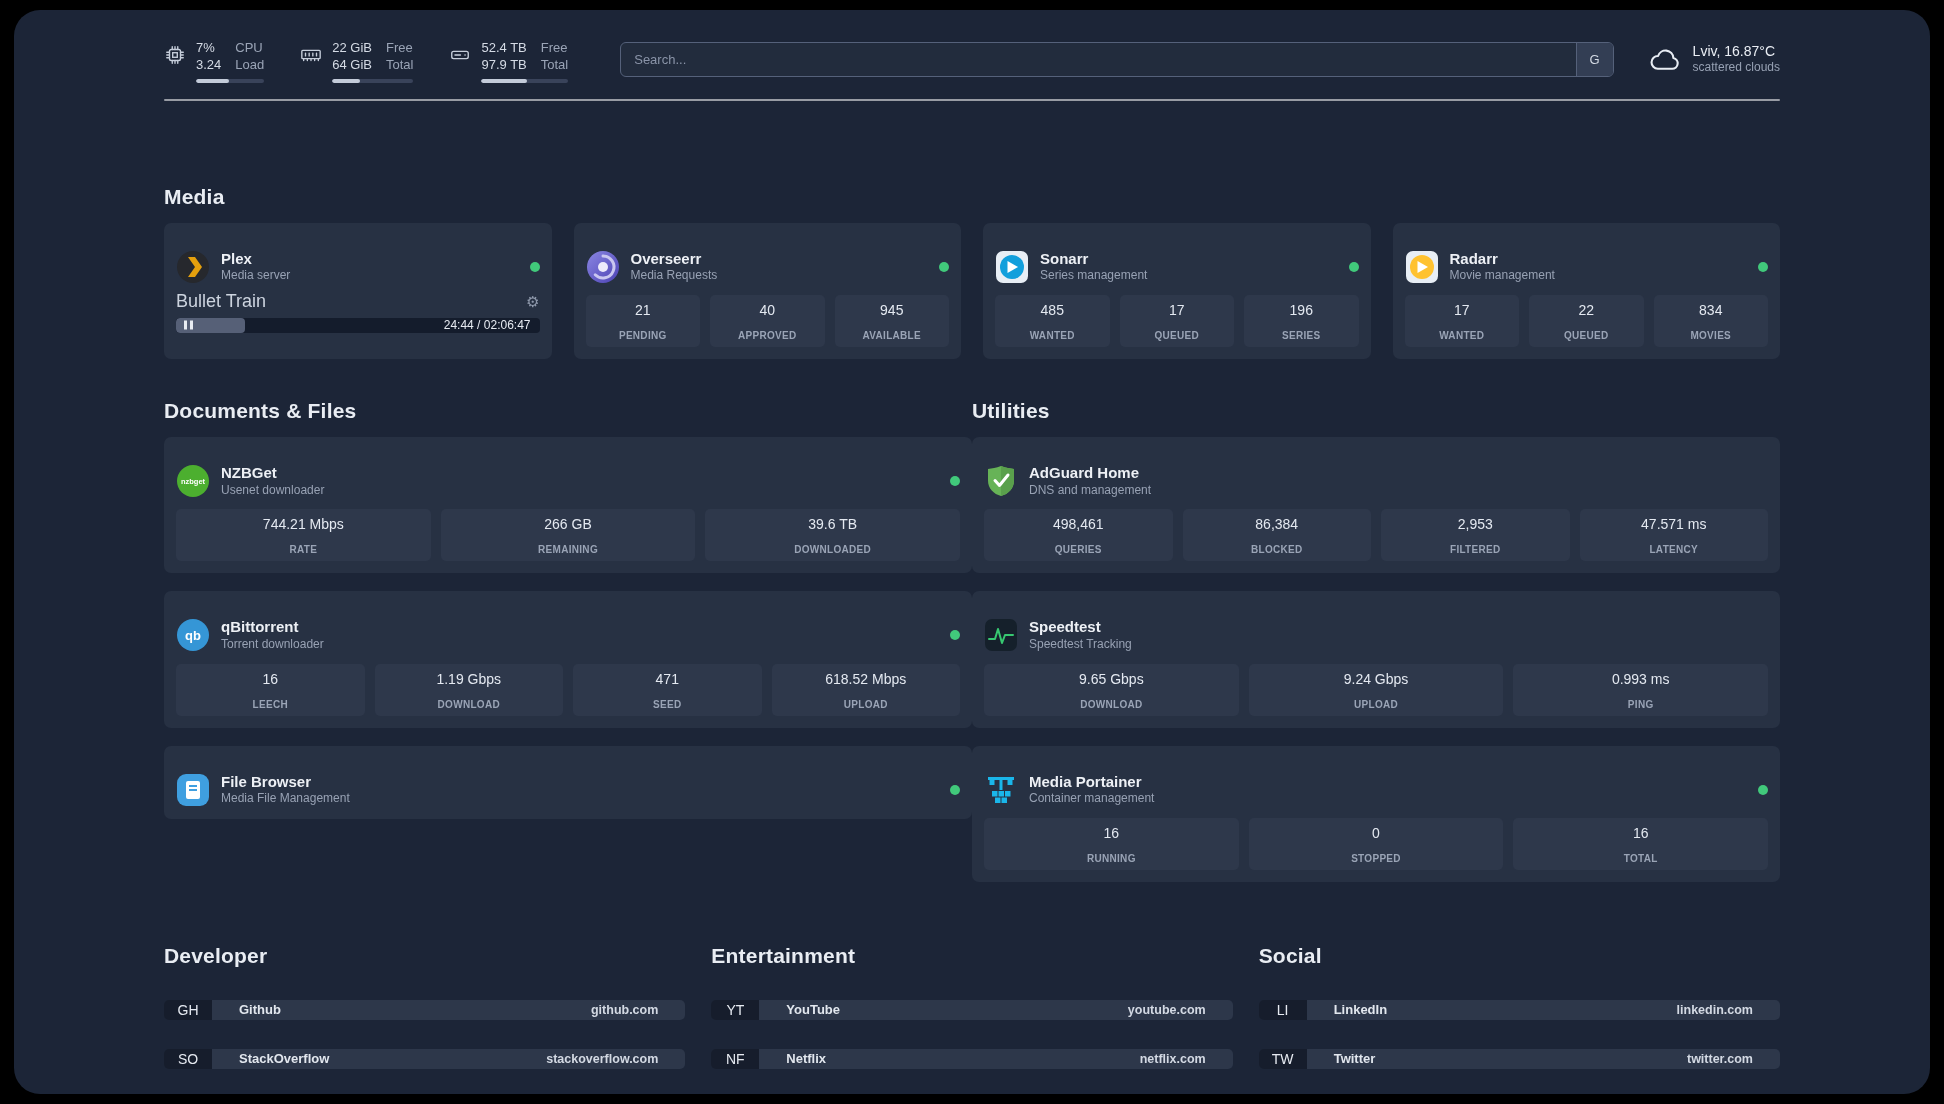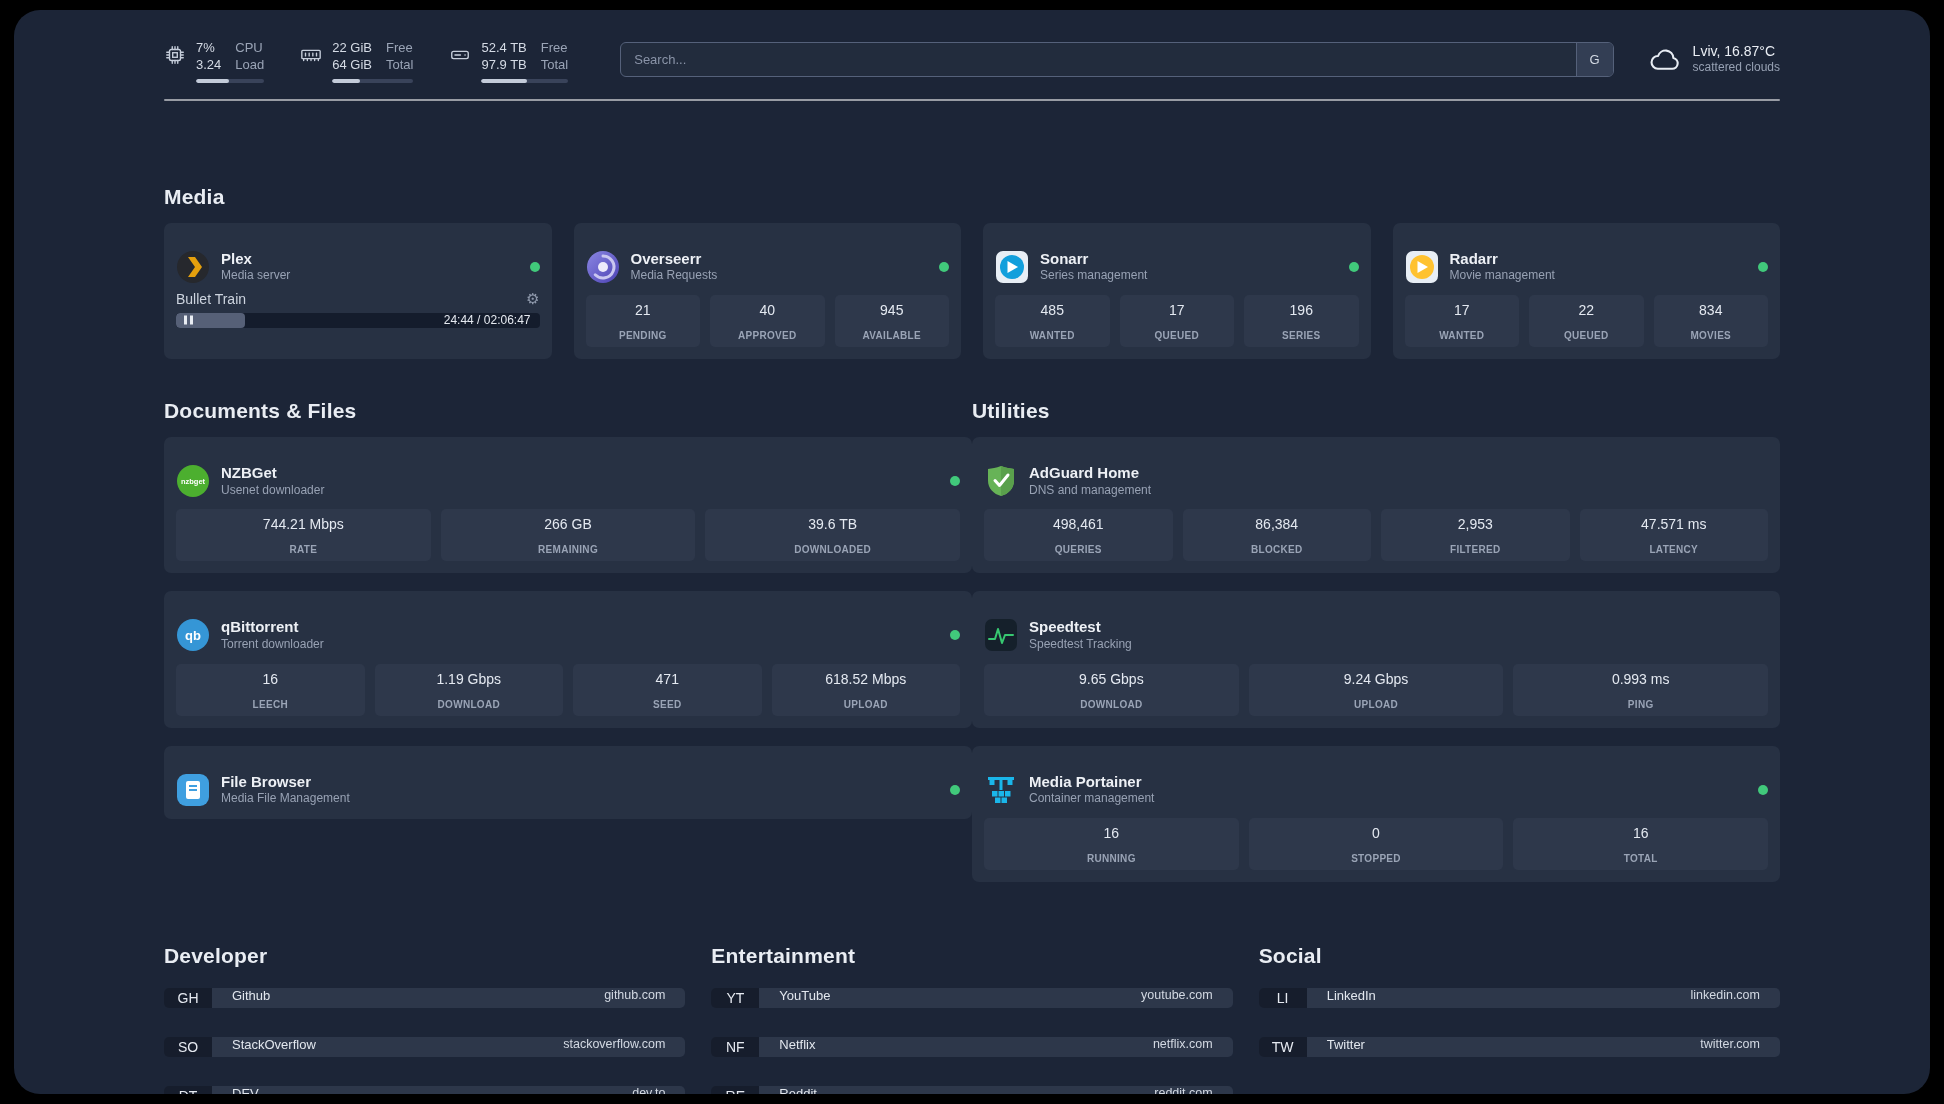--- a/index.html
+++ b/index.html
@@ -48,34 +48,34 @@
   .stat { flex:1; background:#2e384b; border-radius:5px; text-align:center; padding:7px 4px 6px; }
   .stat-val { font-size:14px; color:#e4e9f1; }
   .stat-label { font-size:10px; font-weight:700; color:#9aa4b6; margin-top:12px; letter-spacing:.3px; }
 
   .two-col { display:grid; grid-template-columns:1fr 1fr; margin-top:40px; }
   .stack { display:flex; flex-direction:column; gap:18px; }
 
   
   .player { margin-top:7px; }
   .player-top { display:flex; align-items:center; justify-content:space-between; }
-  .track { font-size:14px; color:#cdd4df; }
+  .track { font-size:18px; color:#cdd4df; }
   .gear { font-size:15px; color:#8e98ab; line-height:1; cursor:pointer; }
   .player-bar { position:relative; margin-top:6px; height:15px; background:#141c2c; border-radius:4px; overflow:hidden; }
   .player-fill { position:absolute; left:0; top:0; bottom:0; background:#566077; border-radius:4px; }
   .pause { position:absolute; left:8px; top:50%; transform:translateY(-50%); display:flex; gap:3px; cursor:pointer; }
   .pause i { display:block; width:3px; height:9px; background:#e9edf3; }
   .ptime { position:absolute; right:9px; top:50%; transform:translateY(-50%); font-size:12px; color:#e6eaf1; }
 
   
   .bookmarks { display:grid; grid-template-columns:1fr 1fr 1fr; gap:26px; margin-top:62px; }
-  .bm-group .group-title { margin-bottom:20px; }
+  .bm-group .group-title { margin-bottom:32px; }
   .bm-row { display:flex; height:20px; margin-bottom:29px; cursor:pointer; }
   .bm-abbr { width:48px; display:flex; align-items:center; justify-content:center; font-size:14px; color:#e6eaf1; background:rgba(0,0,0,0.20); border-radius:5px 0 0 5px; }
-  .bm-bar { flex:1; display:flex; justify-content:space-between; background:#2d374a; border-radius:0 5px 5px 0; padding:0 20px; }
+  .bm-bar { flex:1; display:flex; align-items:center; justify-content:space-between; background:#2d374a; border-radius:0 5px 5px 0; padding:0 27px;font-weight:bold; }
   .bm-name { font-size:13px; color:#e2e7ee; }
   .bm-domain { font-size:12.5px; color:#d3d9e3; }
 </style>
 </head>
 <body>
 
 <div class="frame">
   <div class="content">
 
     <header class="topbar">

